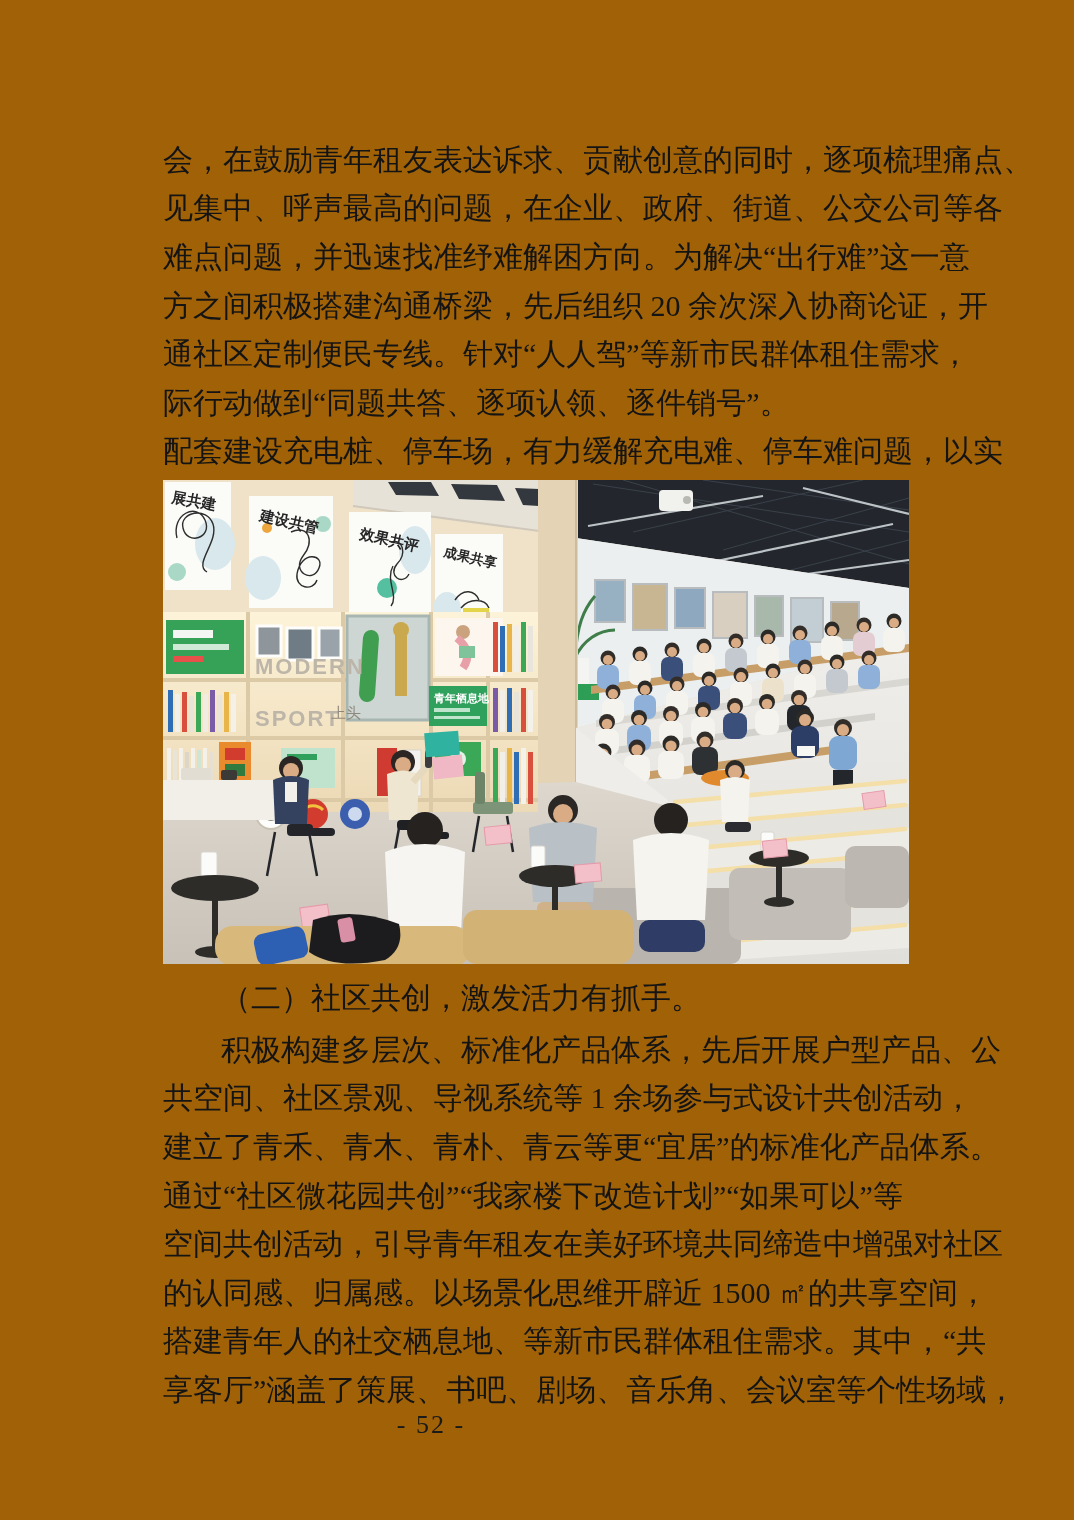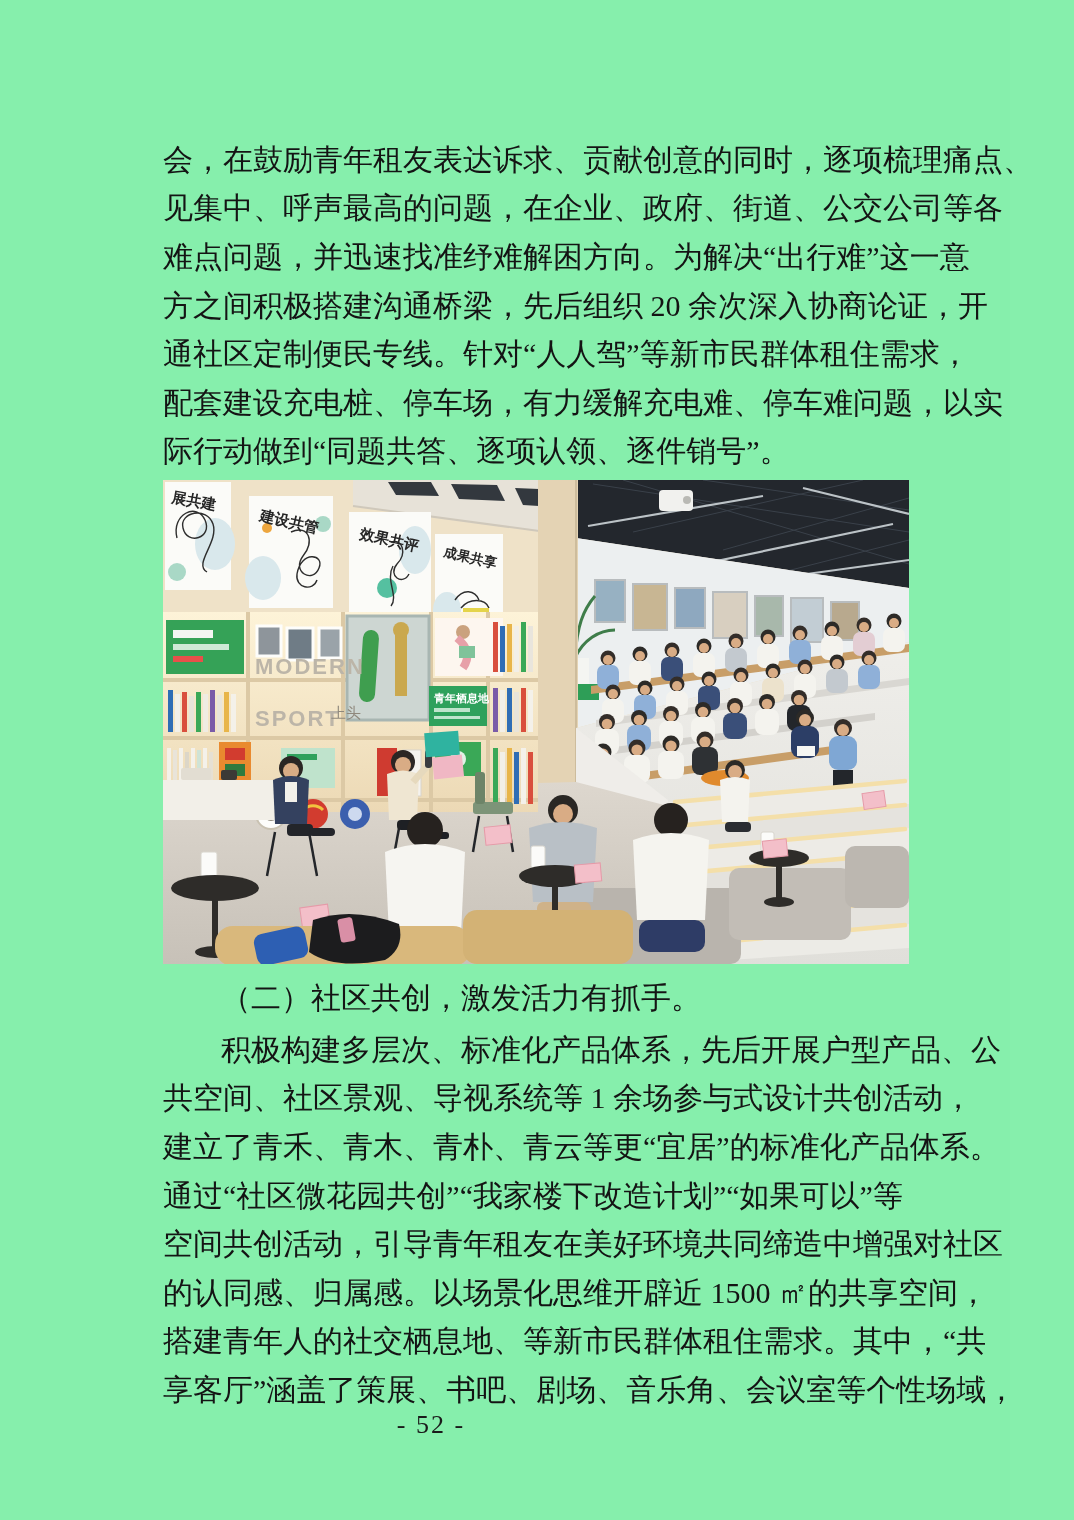--- a/index.html
+++ b/index.html
@@ -1,21 +1,21 @@
 <!DOCTYPE html>
 <html><head>
 <meta charset="utf-8">
 <style>
   html,body{margin:0;padding:0;}
   body{
     width:1074px;height:1520px;background:#ffffff;position:relative;
     font-family:"Liberation Serif","DejaVu Serif",serif;color:#141414;
     overflow:hidden;
   }
-  .page{position:absolute;inset:0;background:#86efac;}
+  .page{position:absolute;inset:0;background:#a16207;}
   .textblock{position:absolute;left:163px;width:760px;}
   .ln{
     height:48.6px;display:flex;align-items:center;
     font-size:30px;letter-spacing:0px;white-space:pre;
   }
   .indent{padding-left:58px;}
   .heading .ln{font-family:Liberation Sans, sans-serif;}
   .footer{
     position:absolute;left:0;top:1410px;width:862px;height:32px;
     text-align:center;font-size:26px;letter-spacing:2px;color:#1a1a1a;
@@ -30,22 +30,22 @@
 <body>
 
 <div class="page">
 
   <div class="textblock" style="top:136px">
     <div class="ln">会，在鼓励青年租友表达诉求、贡献创意的同时，逐项梳理痛点、</div>
     <div class="ln">见集中、呼声最高的问题，在企业、政府、街道、公交公司等各</div>
     <div class="ln">难点问题，并迅速找准纾难解困方向。为解决“出行难”这一意</div>
     <div class="ln">方之间积极搭建沟通桥梁，先后组织 20 余次深入协商论证，开</div>
     <div class="ln">通社区定制便民专线。针对“人人驾”等新市民群体租住需求，</div>
+    <div class="ln">际行动做到“同题共答、逐项认领、逐件销号”。</div>
     <div class="ln">配套建设充电桩、停车场，有力缓解充电难、停车难问题，以实</div>
-    <div class="ln">际行动做到“同题共答、逐项认领、逐件销号”。</div>
   </div>
 
   <div class="photo">
   <svg viewBox="0 0 746 484" xmlns="http://www.w3.org/2000/svg">
     <defs>
       <linearGradient id="nicheGlow" x1="0" y1="0" x2="0" y2="1">
         <stop offset="0" stop-color="#fdf3d8"></stop>
             <stop offset="1" stop-color="#ecd9b5"></stop>
       </linearGradient>
       <linearGradient id="floorG" x1="0" y1="0" x2="0" y2="1">

